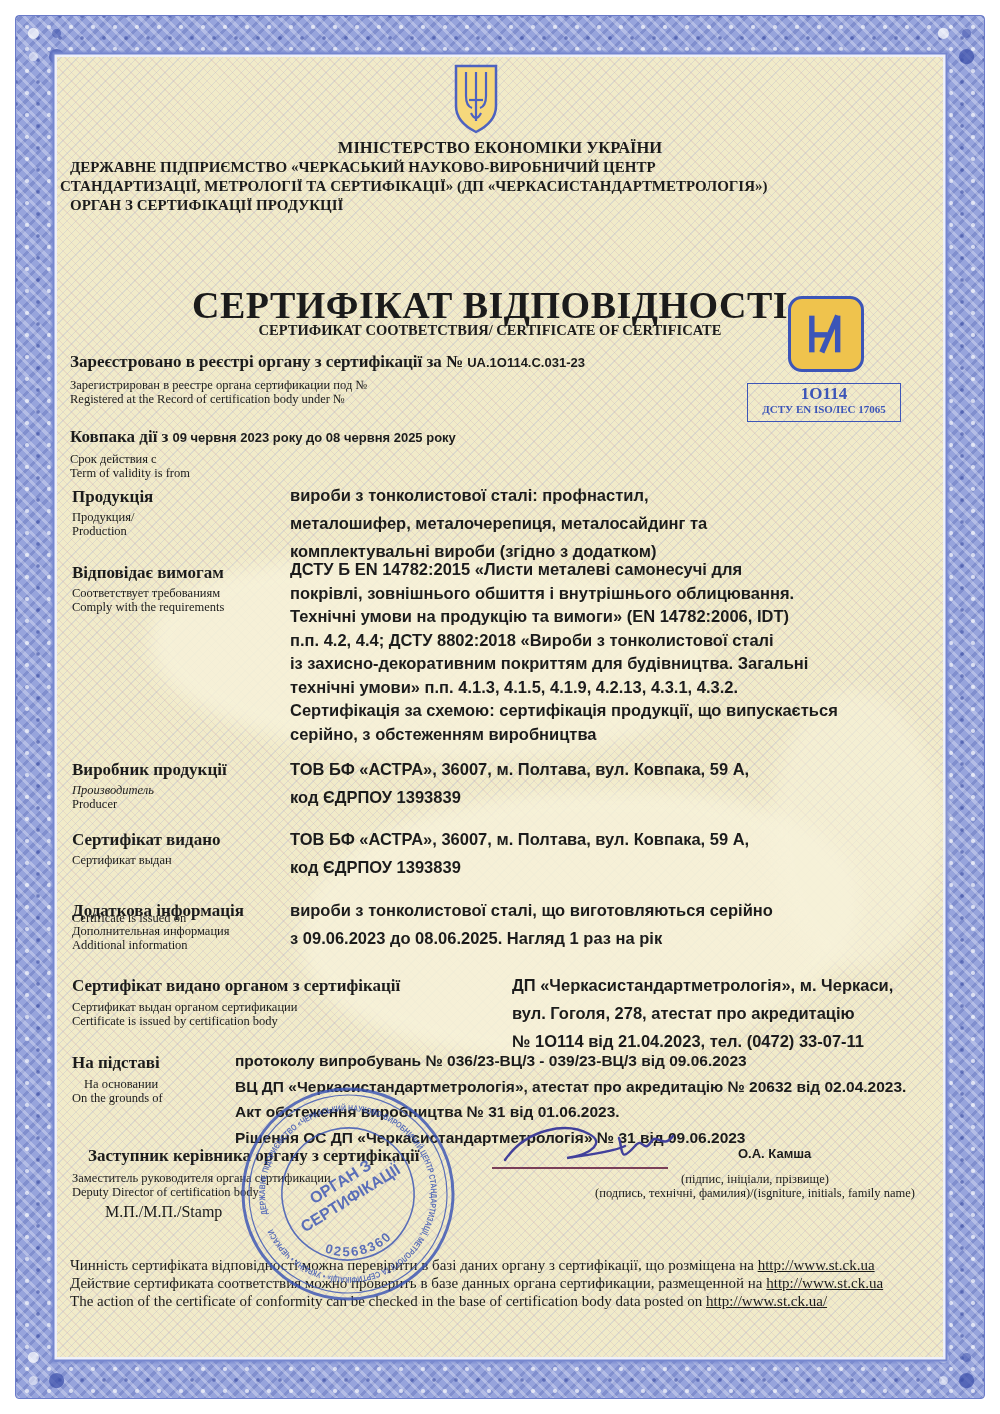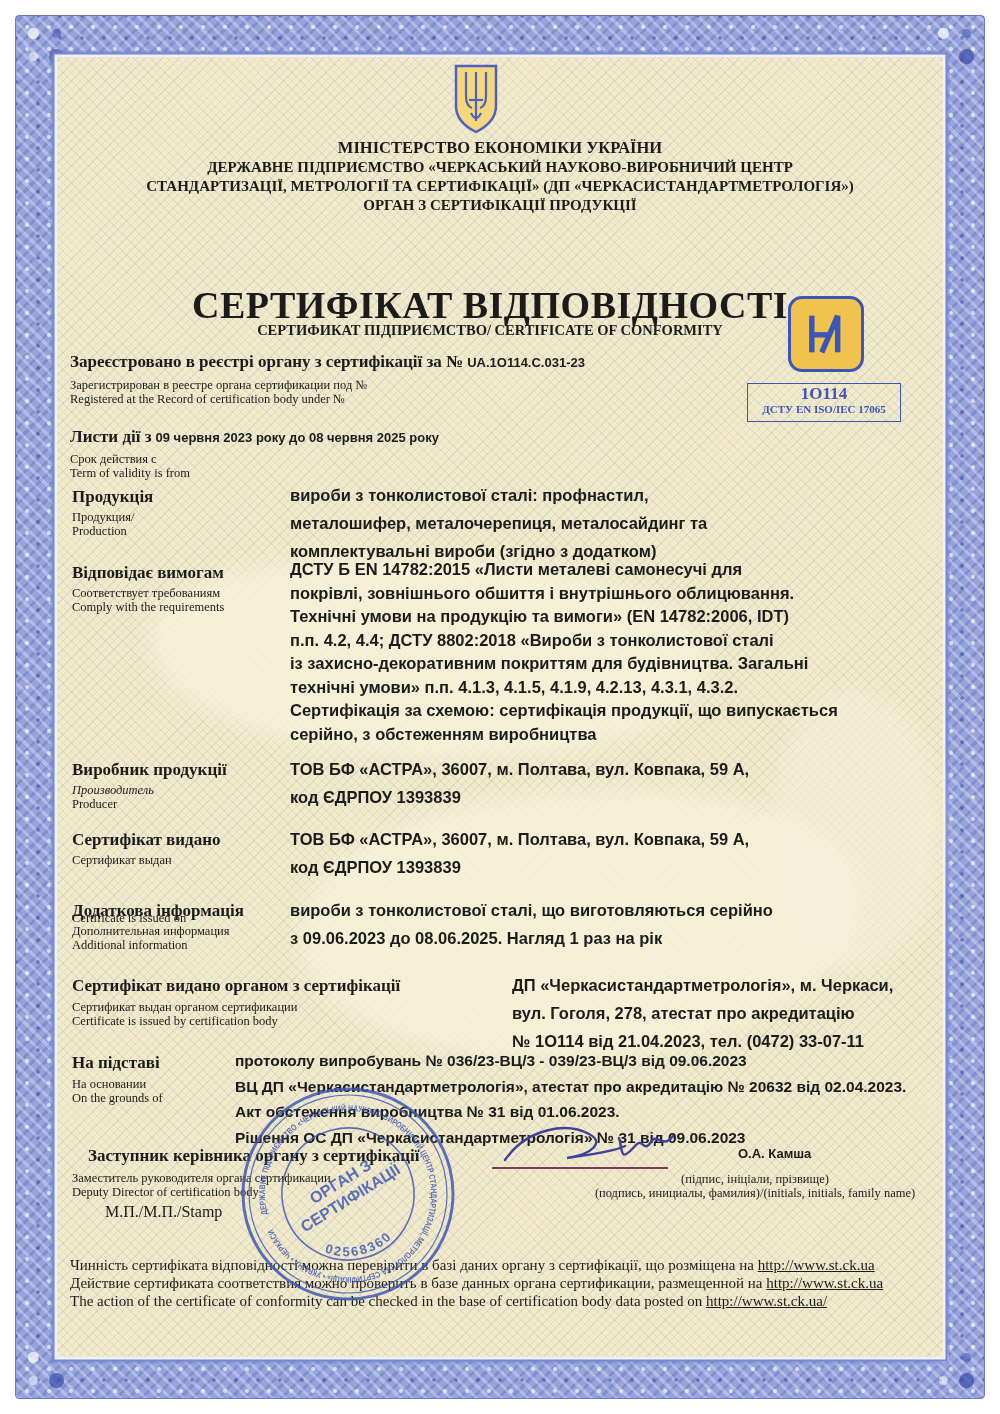--- a/index.html
+++ b/index.html
@@ -40,21 +40,21 @@
       repeating-linear-gradient(-45deg, rgba(130,148,214,.20) 0 1px, transparent 1px 6px); }
   .blob { position:absolute; background:#f7f2da; filter:blur(9px); opacity:.85; z-index:1; }
   .b1 { left:150px; top:555px; width:560px; height:205px; border-radius:45% 60% 50% 65%; }
   .b2 { left:300px; top:790px; width:560px; height:270px; border-radius:60% 45% 65% 50%; }
   .b3 { left:770px; top:690px; width:170px; height:280px; border-radius:50%; opacity:.6; }
 
   .abs { position:absolute; z-index:2; }
 
   
   .hdr-l1 { font-weight:700; font-size:16.5px; text-align:center; }
-  .hdr-ln { font-weight:700; font-size:15px;  text-align:center; line-height:19px; }
+  .hdr-ln { font-weight:700; font-size:15px;  text-align:left; line-height:19px; }
   .title   { font-weight:700; font-size:38px; letter-spacing:.5px; text-align:center; }
   .subtitle{ font-weight:700; font-size:14.5px; text-align:center; }
   .lab-uk  { font-weight:700; font-size:17px; }
   .lab-sub { font-size:12.5px; line-height:14.5px; }
   .val { font-family:"Liberation Sans", sans-serif; font-weight:700; font-size:16.5px;
          line-height:28px; white-space:pre-line; }
   .val-tight { line-height:23.5px; }
   .val-grounds { font-size:15.5px; line-height:25.5px; }
   .bold-line { font-weight:700; font-size:17px; }
   .num-sans { font-family:"Liberation Sans", sans-serif; font-weight:700; font-size:13px; }
@@ -110,21 +110,21 @@
       <path d="M24 50 L24 58"></path>
     </g>
   </svg>
 
   <div class="abs hdr-l1" style="left:70px; top:138px; width:860px;">МІНІСТЕРСТВО ЕКОНОМІКИ УКРАЇНИ</div>
   <div class="abs hdr-ln" style="left:70px; top:158px; width:860px;">ДЕРЖАВНЕ ПІДПРИЄМСТВО «ЧЕРКАСЬКИЙ НАУКОВО-ВИРОБНИЧИЙ ЦЕНТР</div>
   <div class="abs hdr-ln" style="left:60px; top:177px; width:880px;">СТАНДАРТИЗАЦІЇ, МЕТРОЛОГІЇ ТА СЕРТИФІКАЦІЇ» (ДП «ЧЕРКАСИСТАНДАРТМЕТРОЛОГІЯ»)</div>
   <div class="abs hdr-ln" style="left:70px; top:196px; width:860px;">ОРГАН З СЕРТИФІКАЦІЇ ПРОДУКЦІЇ</div>
 
   <div class="abs title" style="left:130px; top:283px; width:720px;">СЕРТИФІКАТ ВІДПОВІДНОСТІ</div>
-  <div class="abs subtitle" style="left:130px; top:322px; width:720px;">СЕРТИФИКАТ ПІДПРИЄМСТВО/ CERTIFICATE OF CONFORMITY</div>
+  <div class="abs subtitle" style="left:130px; top:322px; width:720px;">СЕРТИФИКАТ СООТВЕТСТВИЯ/ CERTIFICATE OF CERTIFICATE</div>
 
   <div class="na-logo">
     <svg width="50" height="50" viewBox="0 0 60 60">
       <g fill="none" stroke="#3c55b8" stroke-width="6.5">
         <path d="M13 8 V52"></path>
         <path d="M13 31 H32"></path>
         <path d="M25 52 L44 8"></path>
         <path d="M44 8 V52"></path>
       </g>
     </svg>
@@ -135,21 +135,21 @@
   </div>
 
   <div class="abs" style="left:70px; top:352px; width:700px;">
     <span class="bold-line">Зареєстровано в реєстрі органу з сертифікації за №</span>
     <span class="num-sans">UA.1О114.C.031-23</span>
   </div>
   <div class="abs lab-sub" style="left:70px; top:378px;">Зарегистрирован в реестре органа сертификации под №</div>
   <div class="abs lab-sub" style="left:70px; top:392px;">Registered at the Record of certification body under №</div>
 
   <div class="abs" style="left:70px; top:427px; width:760px;">
-    <span class="bold-line">Листи дії з</span>
+    <span class="bold-line">Ковпака дії з</span>
     <span class="num-sans">09 червня 2023 року  до  08 червня 2025 року</span>
   </div>
   <div class="abs lab-sub" style="left:70px; top:452px;">Срок действия с</div>
   <div class="abs lab-sub" style="left:70px; top:466px;">Term of validity is from</div>
 
   <div class="abs lab-uk" style="left:72px; top:487px;">Продукція</div>
   <div class="abs lab-sub" style="left:72px; top:510px;">Продукция/</div>
   <div class="abs lab-sub" style="left:72px; top:524px;">Production</div>
   <div class="abs val" style="left:290px; top:481px; width:520px;">вироби з тонколистової сталі: профнастил,
 металошифер, металочерепиця, металосайдинг та
@@ -186,41 +186,41 @@
 з 09.06.2023 до 08.06.2025. Нагляд 1 раз на рік</div>
 
   <div class="abs lab-uk" style="left:72px; top:976px; width:440px;">Сертифікат видано органом з сертифікації</div>
   <div class="abs lab-sub" style="left:72px; top:1000px;">Сертификат выдан органом сертификации</div>
   <div class="abs lab-sub" style="left:72px; top:1014px;">Certificate is issued by certification body</div>
   <div class="abs val" style="left:512px; top:971px; width:430px;">ДП «Черкасистандартметрологія», м. Черкаси,
 вул. Гоголя, 278, атестат про акредитацію
 № 1О114 від 21.04.2023, тел. (0472) 33-07-11</div>
 
   <div class="abs lab-uk" style="left:72px; top:1053px;">На підставі</div>
-  <div class="abs lab-sub" style="left:72px; top:1077px;">На основании</div>
+  <div class="abs lab-sub" style="left:84px; top:1077px;">На основании</div>
   <div class="abs lab-sub" style="left:72px; top:1091px;">On the grounds of</div>
   <div class="abs val val-grounds" style="left:235px; top:1048px; width:710px;">протоколу випробувань № 036/23-ВЦ/3 - 039/23-ВЦ/3 від 09.06.2023
 ВЦ ДП «Черкасистандартметрологія», атестат про акредитацію № 20632 від 02.04.2023.
 Акт обстеження виробництва № 31 від 01.06.2023.
 Рішення ОС ДП «Черкасистандартметрологія» № 31 від 09.06.2023</div>
 
   <div class="abs lab-uk" style="left:88px; top:1146px;">Заступник керівника органу з сертифікації</div>
   <div class="abs lab-sub" style="left:72px; top:1171px;">Заместитель руководителя органа сертификации</div>
   <div class="abs lab-sub" style="left:72px; top:1185px;">Deputy Director of certification body</div>
   <div class="abs" style="left:105px; top:1203px; font-size:16px;">М.П./М.П./Stamp</div>
 
   <div class="sig-underline"></div>
   <svg class="signature-svg" viewBox="0 0 185 55">
     <path d="M8 40 C30 8, 70 2, 92 14 C108 22, 96 34, 70 38 C100 34, 120 30, 128 26
              M122 18 C126 30, 122 44, 138 26 C146 16, 146 34, 154 22 C160 12, 166 30, 176 16" fill="none" stroke="#41409b" stroke-width="2.4" stroke-linecap="round"></path>
   </svg>
 
   <div class="abs num-sans" style="left:738px; top:1146px;">О.А. Камша</div>
   <div class="abs lab-sub" style="left:560px; top:1172px; width:390px; text-align:center;">(підпис, ініціали, прізвище)</div>
-  <div class="abs lab-sub" style="left:545px; top:1186px; width:420px; text-align:center;">(подпись, инициалы, фамилия)/(initials, initials, family name)</div>
+  <div class="abs lab-sub" style="left:545px; top:1186px; width:420px; text-align:center;">(подпись, технічні, фамилия)/(isgniture, initials, family name)</div>
 
   <svg class="stamp" viewBox="0 0 222 222">
     <circle cx="111" cy="111" r="105" fill="none" stroke="#3b55b5" stroke-width="3"></circle>
     <circle cx="111" cy="111" r="99" fill="none" stroke="#3b55b5" stroke-width="1.2"></circle>
     <circle cx="111" cy="111" r="66" fill="none" stroke="#3b55b5" stroke-width="1.6"></circle>
     <defs>
       <path id="ringPath" d="M111,111 m-83,0 a83,83 0 1,1 166,0 a83,83 0 1,1 -166,0"></path>
       <path id="numPath" d="M53,136 A64,64 0 0 0 169,136"></path>
     </defs>
     <text font-family="Liberation Sans, sans-serif" font-size="8.5" font-weight="700" fill="#3b55b5">

